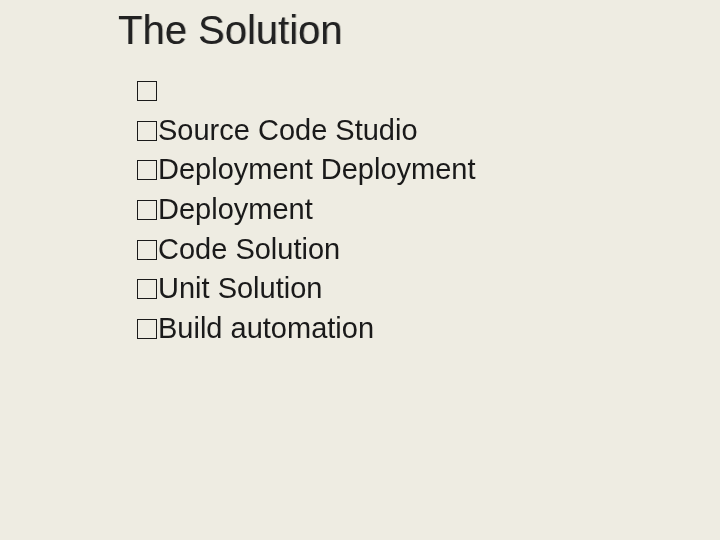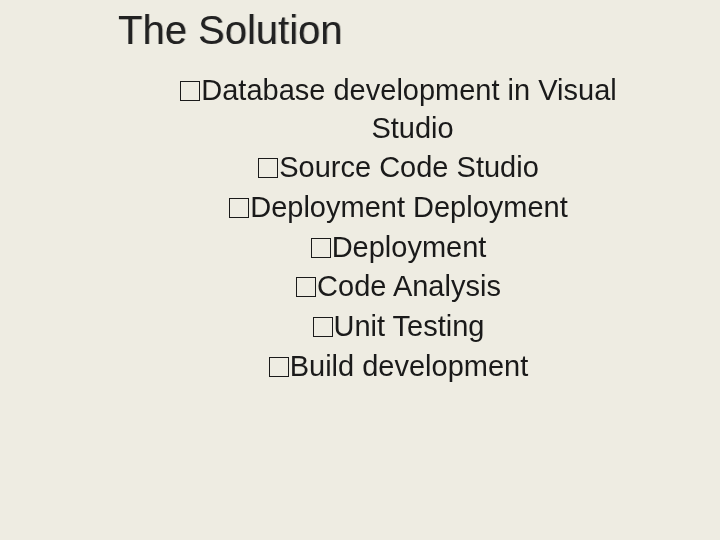--- a/index.html
+++ b/index.html
@@ -10,21 +10,20 @@
     background: #eeece2;
     font-family: Arial, "Helvetica Neue", Helvetica, sans-serif;
     color: #1a1a1a;
     overflow: hidden;
   }
   .slide {
     position: relative;
     width: 720px;
     height: 540px;
     box-sizing: border-box;
-    text-align: center;
   }
   .title {
     position: absolute;
     left: 118px;
     top: 8px;
     font-size: 40px;
     font-weight: 400;
     color: #222;
     letter-spacing: 0px;
     
@@ -55,34 +54,34 @@
   }
 </style>
 </head>
 <body>
 
 <div class="slide">
   <div class="title">The Solution</div>
 
   <div class="body">
     <div class="item">
-      <span class="bullet"></span><span>Database development in Visual Studio</span>
+      <span class="bullet"></span>
     </div>
     <div class="item">
       <span class="bullet"></span><span>Source Code Studio</span>
     </div>
     <div class="item">
       <span class="bullet"></span><span>Deployment Deployment</span>
     </div>
     <div class="item">
       <span class="bullet"></span><span>Deployment</span>
     </div>
     <div class="item">
-      <span class="bullet"></span><span>Code Analysis</span>
+      <span class="bullet"></span><span>Code Solution</span>
     </div>
     <div class="item">
-      <span class="bullet"></span><span>Unit Testing</span>
+      <span class="bullet"></span><span>Unit Solution</span>
     </div>
     <div class="item">
-      <span class="bullet"></span><span>Build development</span>
+      <span class="bullet"></span><span>Build automation</span>
     </div>
   </div>
 </div>
 
 </body></html>

